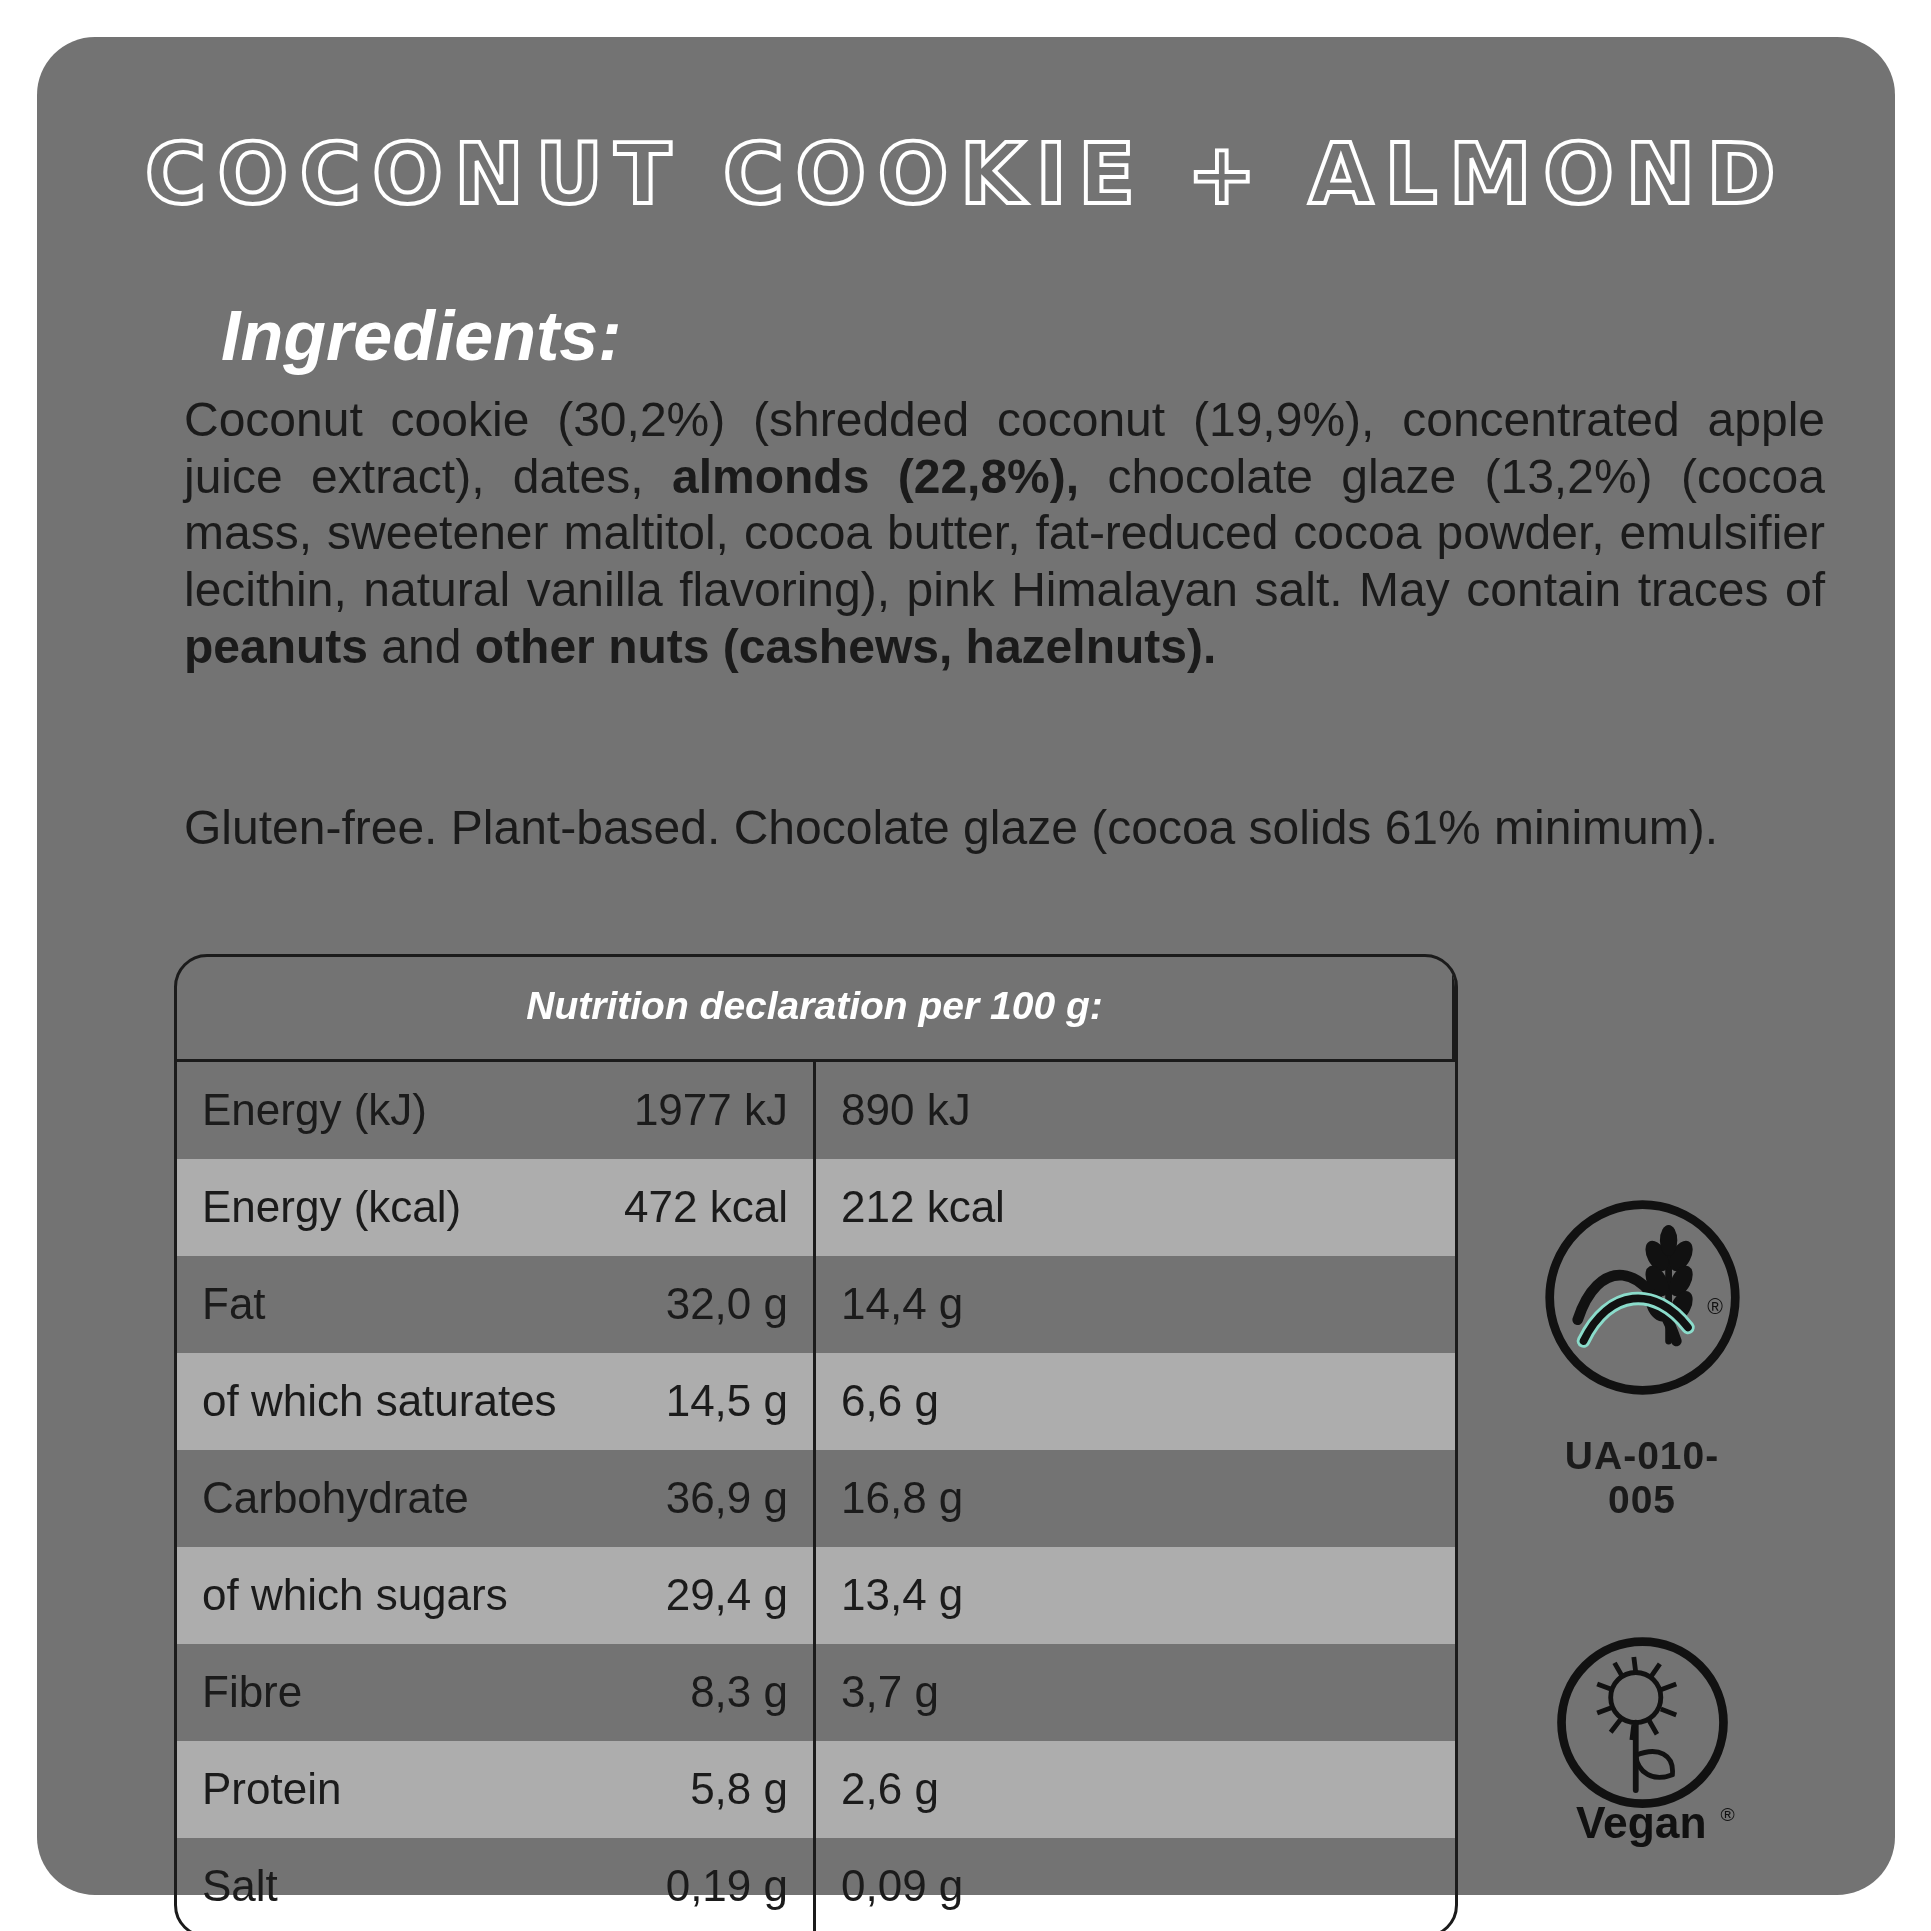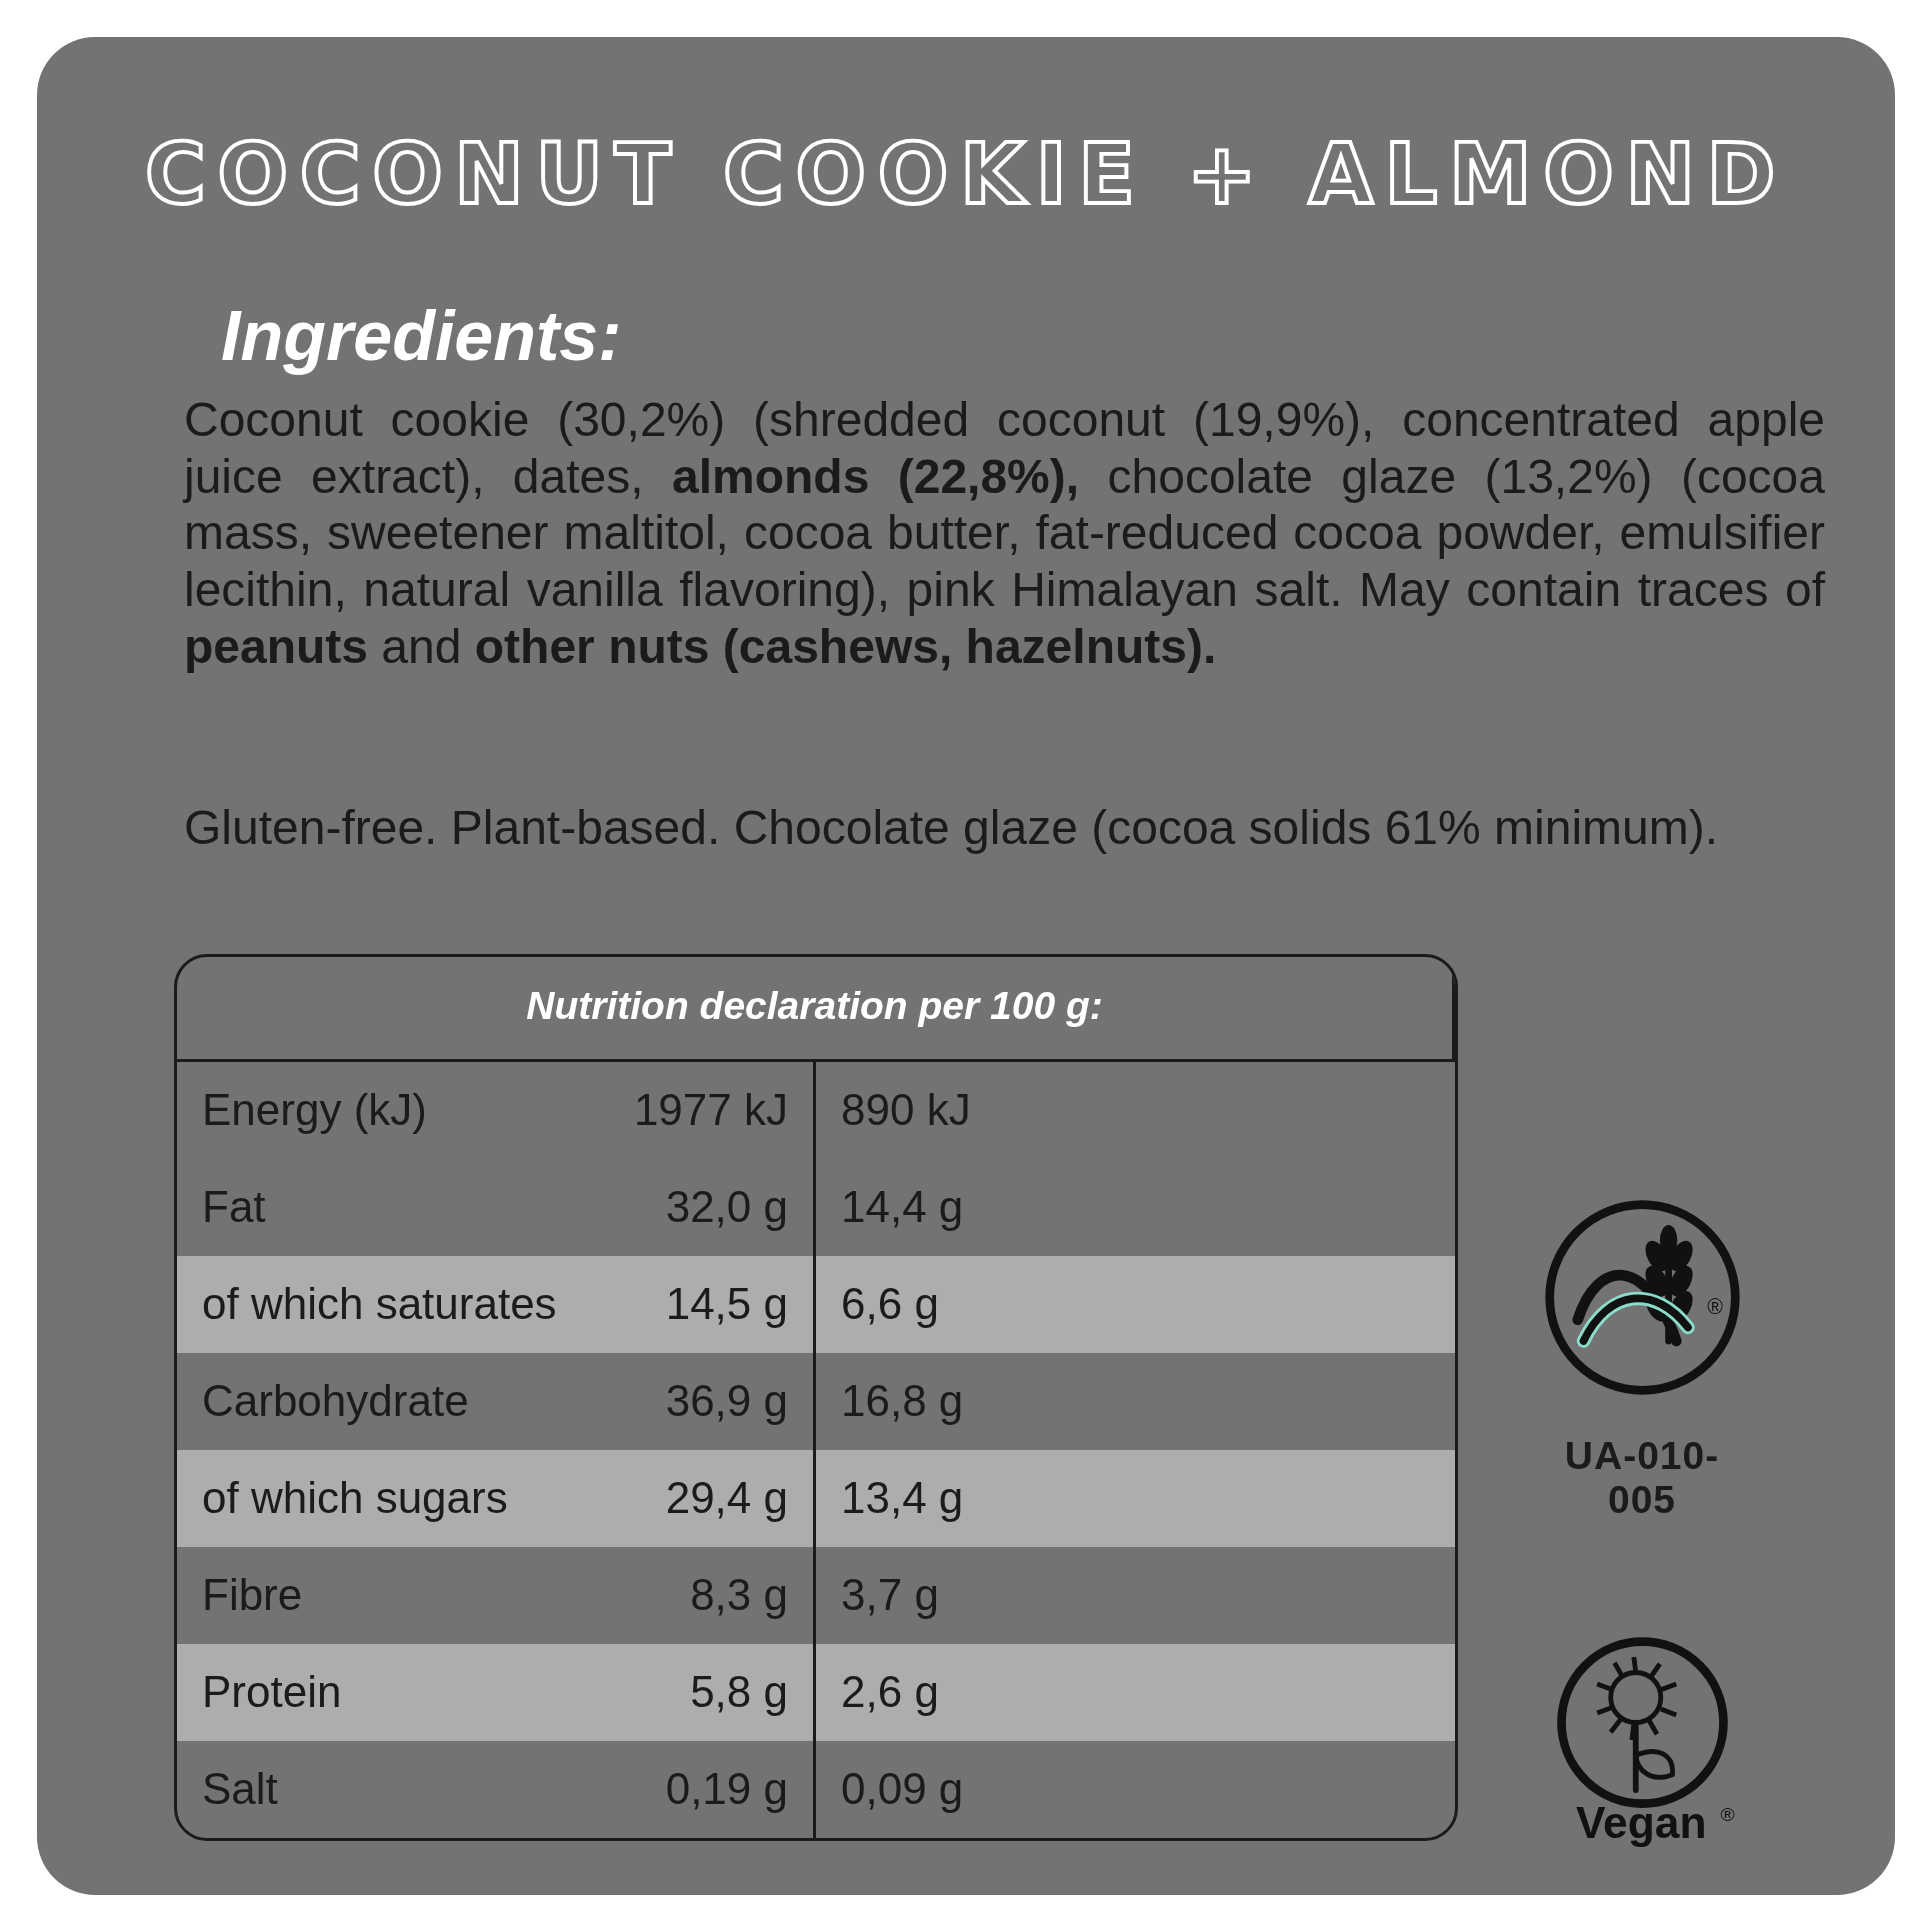--- a/index.html
+++ b/index.html
@@ -190,20 +190,29 @@
       <div class="nut-head-cell left">Nutrition declaration per 100 g:</div>
     </div>
     <div id="nutrition-rows">
         <div class="nut-row">
           <div class="nut-col left">
             <span class="nut-name">Energy (kJ)</span>
             <span class="nut-val">1977 kJ</span>
           </div>
           <div class="nut-col right">
             <span class="nut-val">890 kJ</span>
+          </div>
+        </div>
+        <div class="nut-row alt">
+          <div class="nut-col left">
+            <span class="nut-name">Energy (kcal)</span>
+            <span class="nut-val">472 kcal</span>
+          </div>
+          <div class="nut-col right">
+            <span class="nut-val">212 kcal</span>
           </div>
         </div>
         <div class="nut-row">
           <div class="nut-col left">
             <span class="nut-name">Fat</span>
             <span class="nut-val">32,0 g</span>
           </div>
           <div class="nut-col right">
             <span class="nut-val">14,4 g</span>
           </div>

